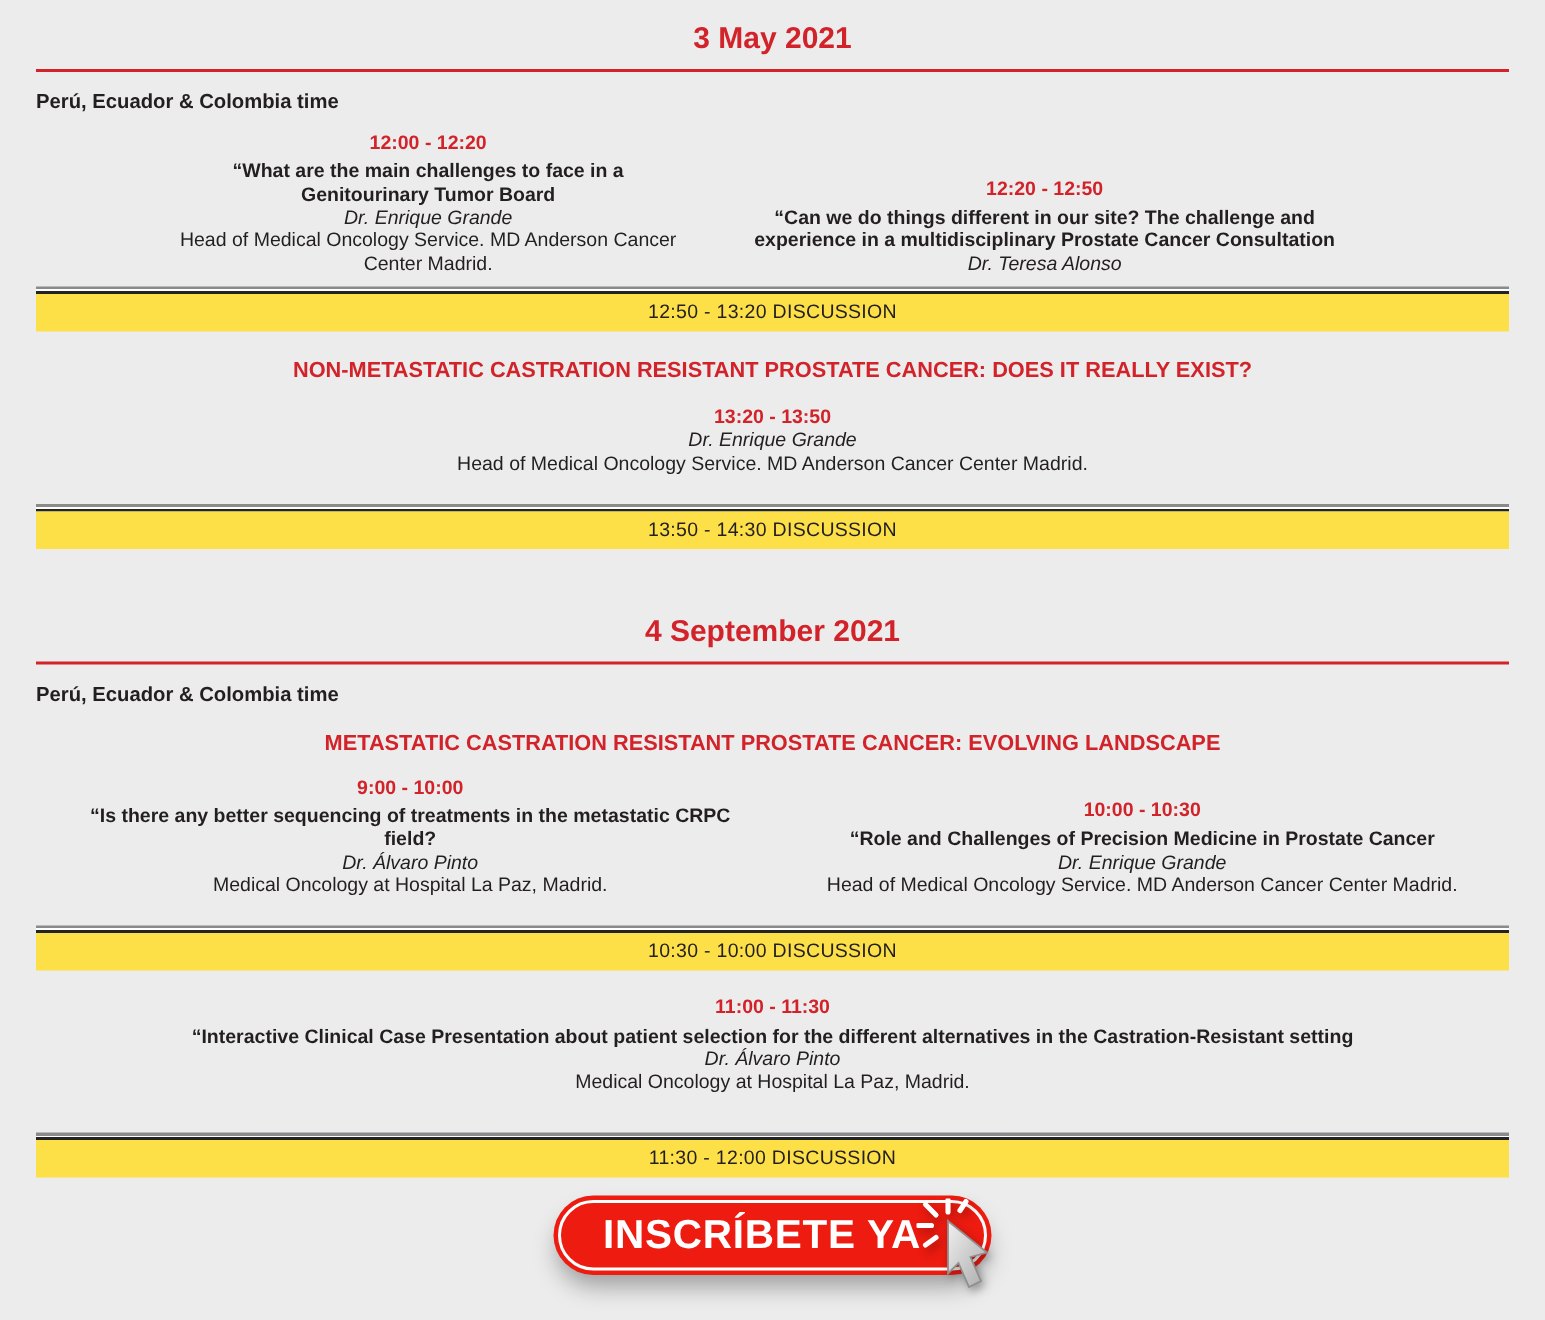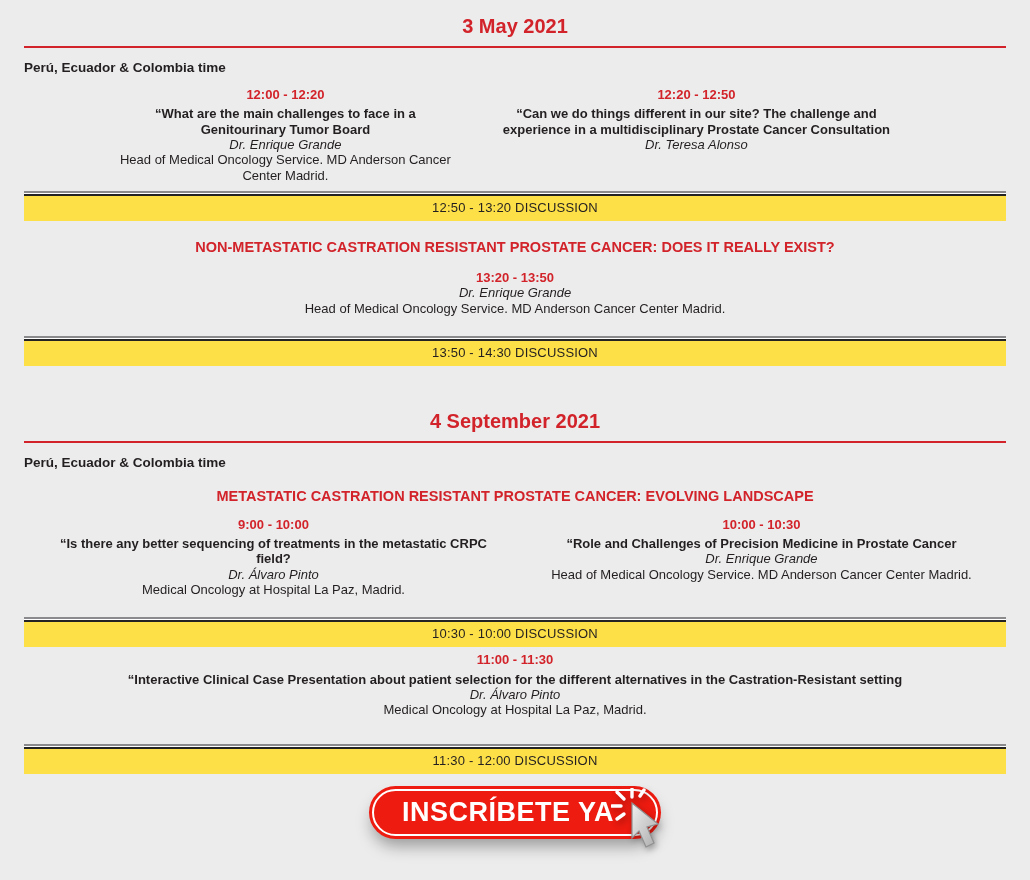--- a/index.html
+++ b/index.html
@@ -19,21 +19,21 @@
   .red-rule { height:0; border-top:2px solid #d2232a; margin-top:8px; }
   .timezone {
     margin-top:12px; text-align:left;
     font-size:13.5px; font-weight:bold;
   }
   .sec-heading {
     margin:19px 0 0; text-align:center;
     color:#d2232a; font-size:14.5px; font-weight:bold; line-height:1.1;
   }
 
-  .cols { display:flex; margin-top:12px; align-items:flex-start; }
+  .cols { display:flex; margin-top:12px; align-items:flex-end; }
   .vdivider { width:0; border-left:2px dotted rgba(210,35,42,.72); }
   .col { box-sizing:border-box; text-align:center; font-size:13px; line-height:1.18; }
   .d3 .col-l { width:45.3%; padding:0 10px 0 88px; }
   .d3 .col-r { flex:1; padding:0 98px 0 14px; }
   .d4 .col-l { width:50.2%; padding:0 14px 0 20px; }
   .d4 .col-r { flex:1; padding:0 18px 0 16px; }
 
   .time { color:#d2232a; font-weight:bold; font-size:13px; }
   .s-title { font-weight:bold; margin-top:4px; }
   .speaker { font-style:italic; }
@@ -151,21 +151,21 @@
         <div class="speaker">Dr. Enrique Grande</div>
         <div class="affil">Head of Medical Oncology Service. MD Anderson Cancer Center Madrid.</div>
       </div>
     </div>
 
     <div class="discussion gap-xl">
       <div class="dbl-rule"></div>
       <div class="band">10:30 - 10:00 DISCUSSION</div>
     </div>
 
-    <div class="single" style="margin-top:5px;text-align:center;">
+    <div class="single" style="margin-top:16px;text-align:center;">
       <div class="time">11:00 - 11:30</div>
       <div class="s-title">“Interactive Clinical Case Presentation about patient selection for the different alternatives in the Castration-Resistant setting</div>
       <div class="speaker">Dr. Álvaro Pinto</div>
       <div class="affil">Medical Oncology at Hospital La Paz, Madrid.</div>
     </div>
 
     <div class="discussion gap-xxl">
       <div class="dbl-rule"></div>
       <div class="band">11:30 - 12:00 DISCUSSION</div>
     </div>

